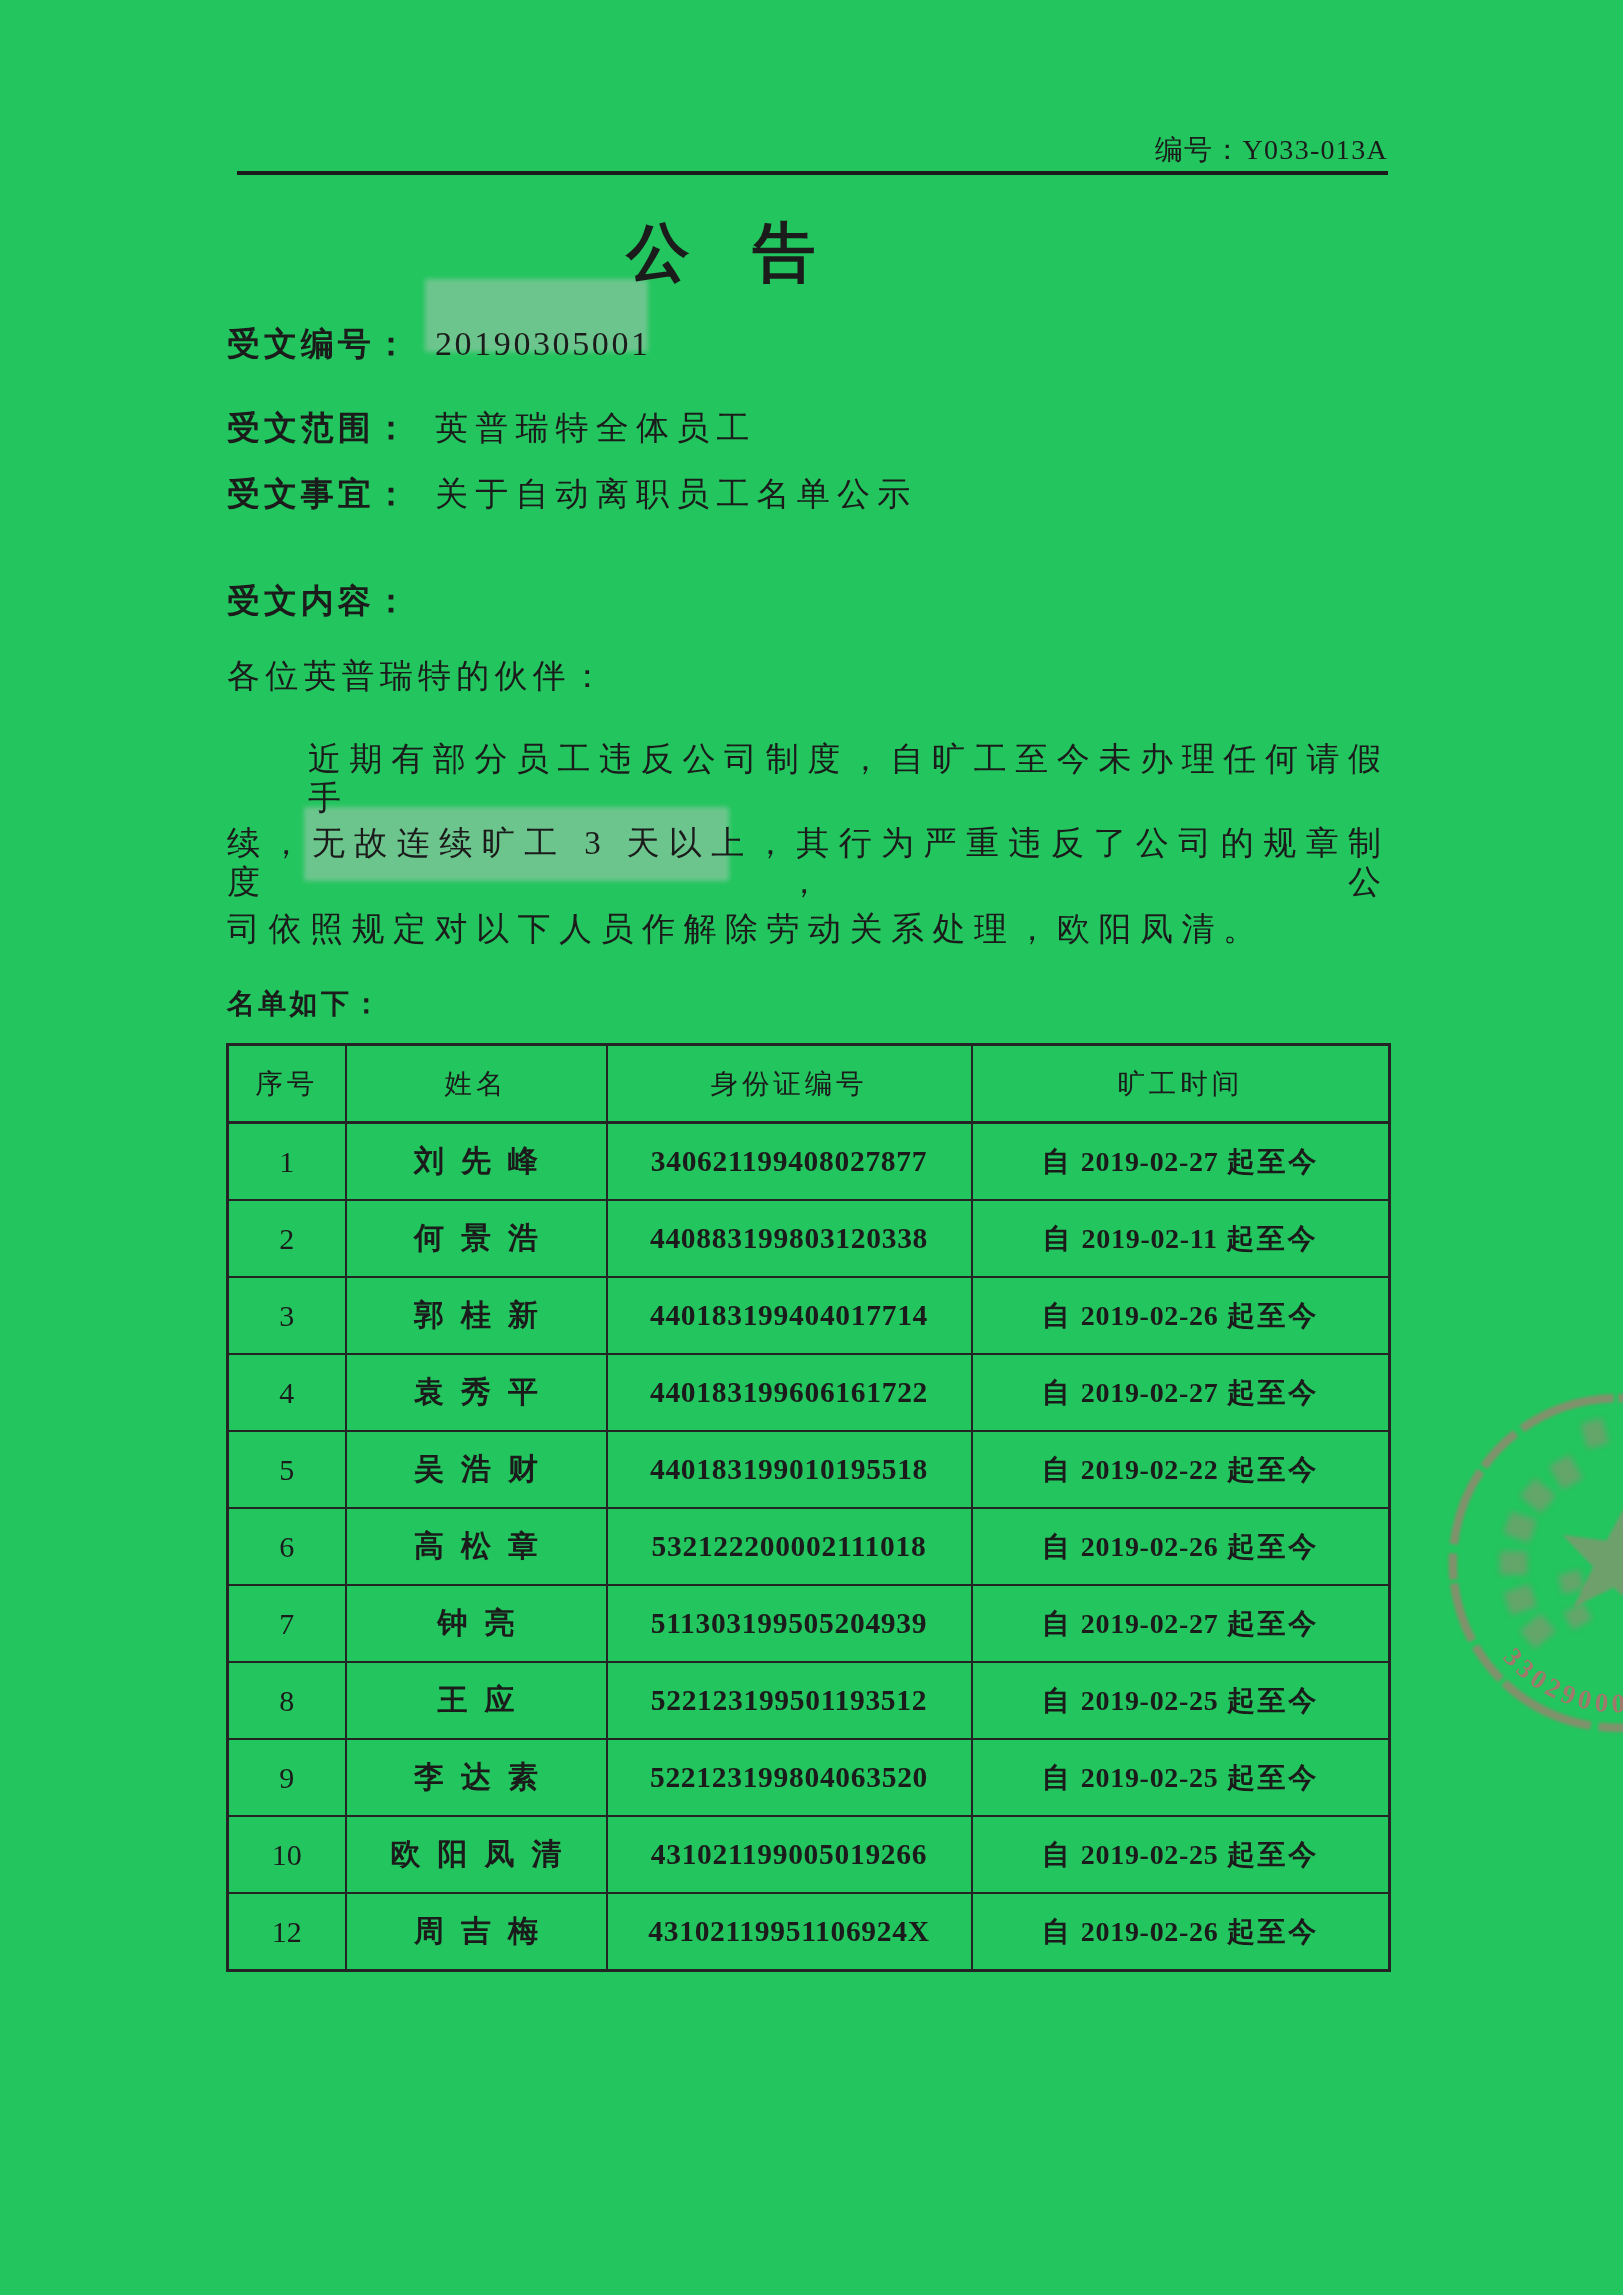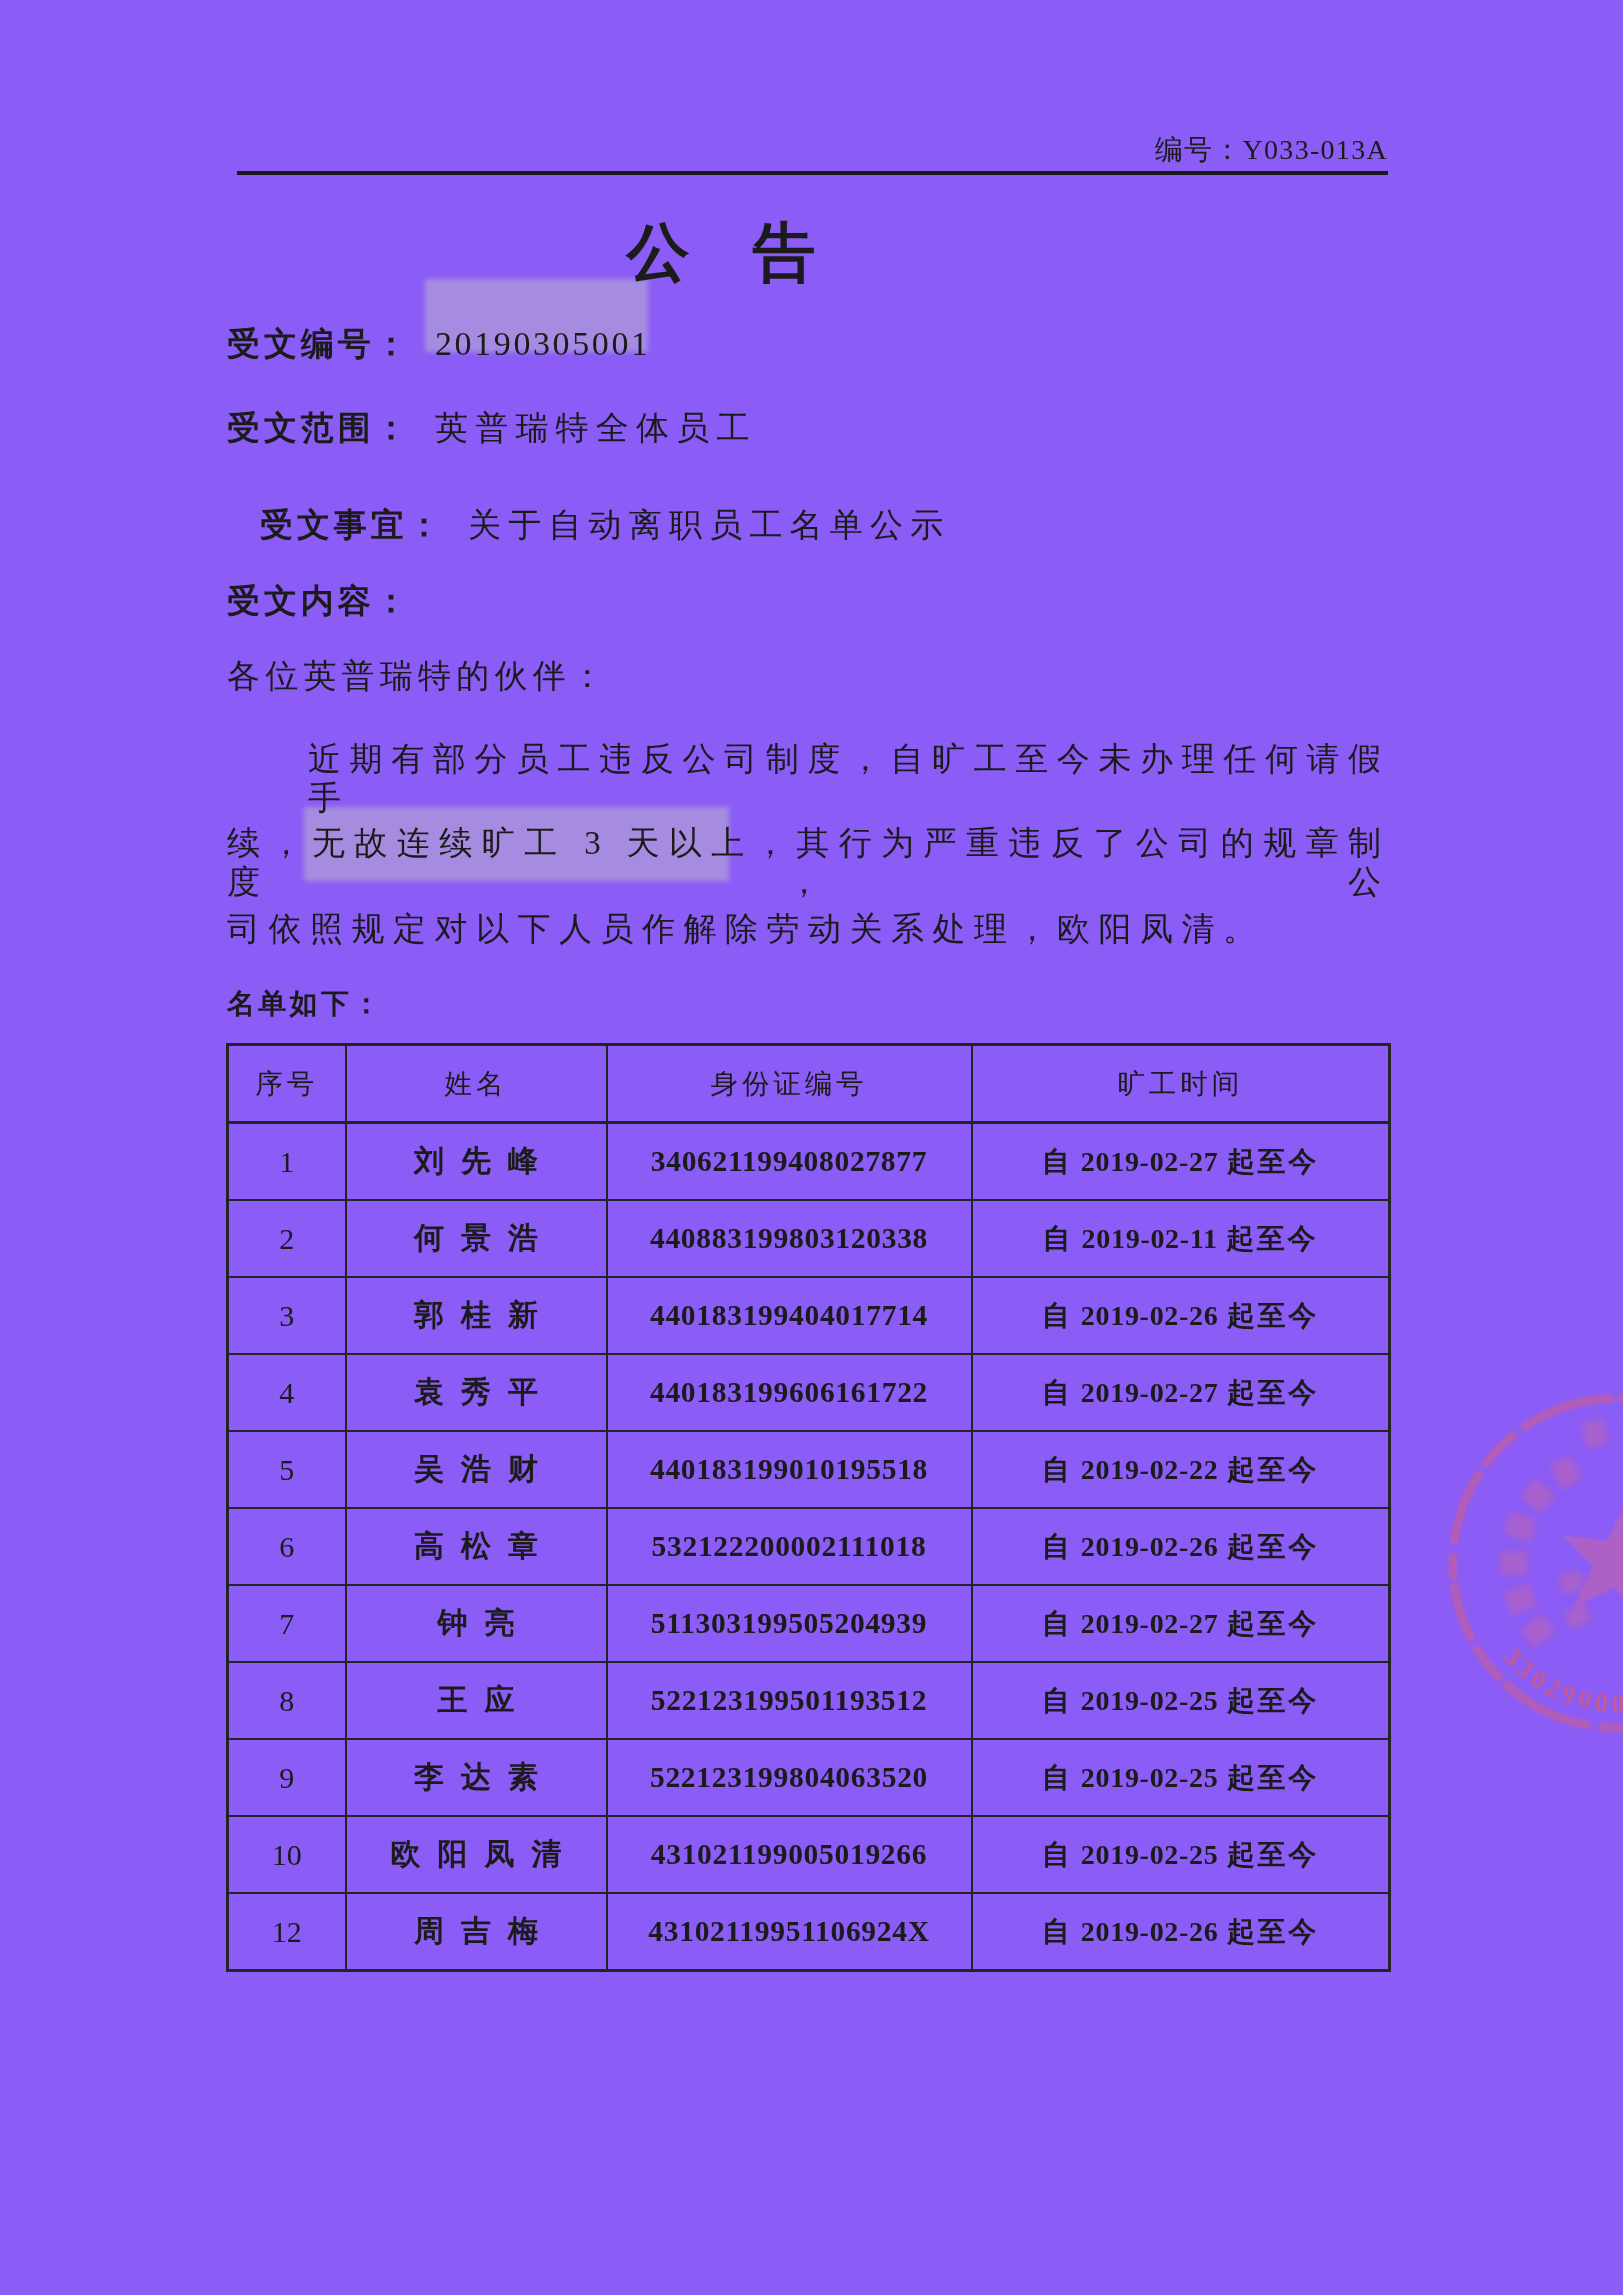--- a/index.html
+++ b/index.html
@@ -1,20 +1,20 @@
 <!DOCTYPE html>
 <html style="font-size:10.5px"><head>
 <meta charset="utf-8">
 <style>
   html,body{margin:0;padding:0;background:#e8e8e8;}
   .page{
     position:relative;
     width:1623px;height:2295px;
     margin:0 auto;
-    background:#8b5cf6;
+    background:#22c55e;
     overflow:hidden;
     font-family:"Liberation Serif","DejaVu Serif",serif;
     color:#1b1b1b;
   }
   .abs{position:absolute;}
   
   .artifact{position:absolute;background:#c7c7c7;opacity:.45;filter:blur(2.6px);}
   #artifact-number{left:425px;top:279px;width:223px;height:73px;}
   #artifact-para{left:304px;top:807px;width:425px;height:74px;}
 
@@ -25,21 +25,21 @@
   }
   .rule{left:237px;top:171px;width:1151px;height:3.9px;background:#1a1a1a;}
   .title{
     left:0;top:219px;width:1442px;
     text-align:center;font-size:63px;line-height:68px;
     font-weight:bold;
   }
   .meta{left:227px;font-size:33px;line-height:38px;white-space:nowrap;}
   #meta-0{top:325px;}
   #meta-1{top:409px;}
-  #meta-2{top:506px;margin-left:33px;}
+  #meta-2{top:475px;}
   #meta-3{top:582px;}
   .meta .lbl{font-weight:bold;letter-spacing:3.9px;display:inline-block;width:208px;}
   .meta .val{letter-spacing:7.2px;}
   .meta .val.num{letter-spacing:2.6px;font-size:34px;}
 
   .salutation{left:227px;top:657px;font-size:33px;line-height:38px;letter-spacing:5.2px;white-space:nowrap;}
 
   .para{left:227px;width:1162px;font-size:33px;line-height:39px;letter-spacing:7.9px;}
   .para.jl{text-align:justify;text-align-last:justify;}
   #para-0{top:740px;padding-left:81px;width:1081px;}

